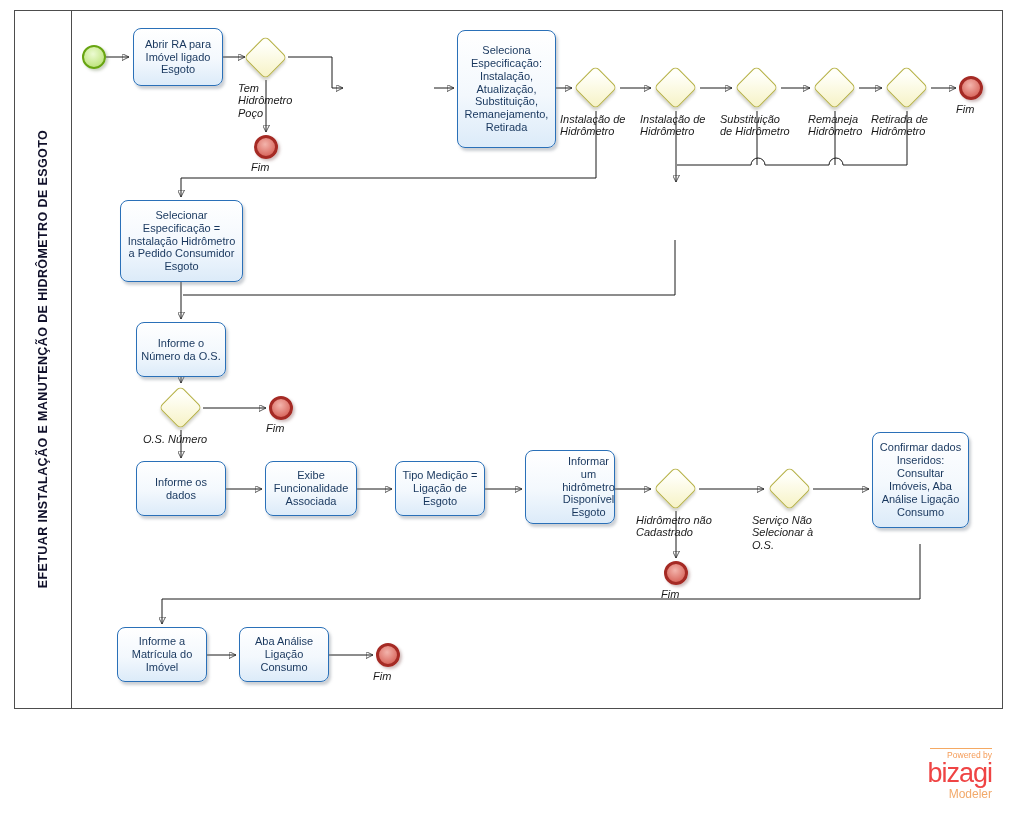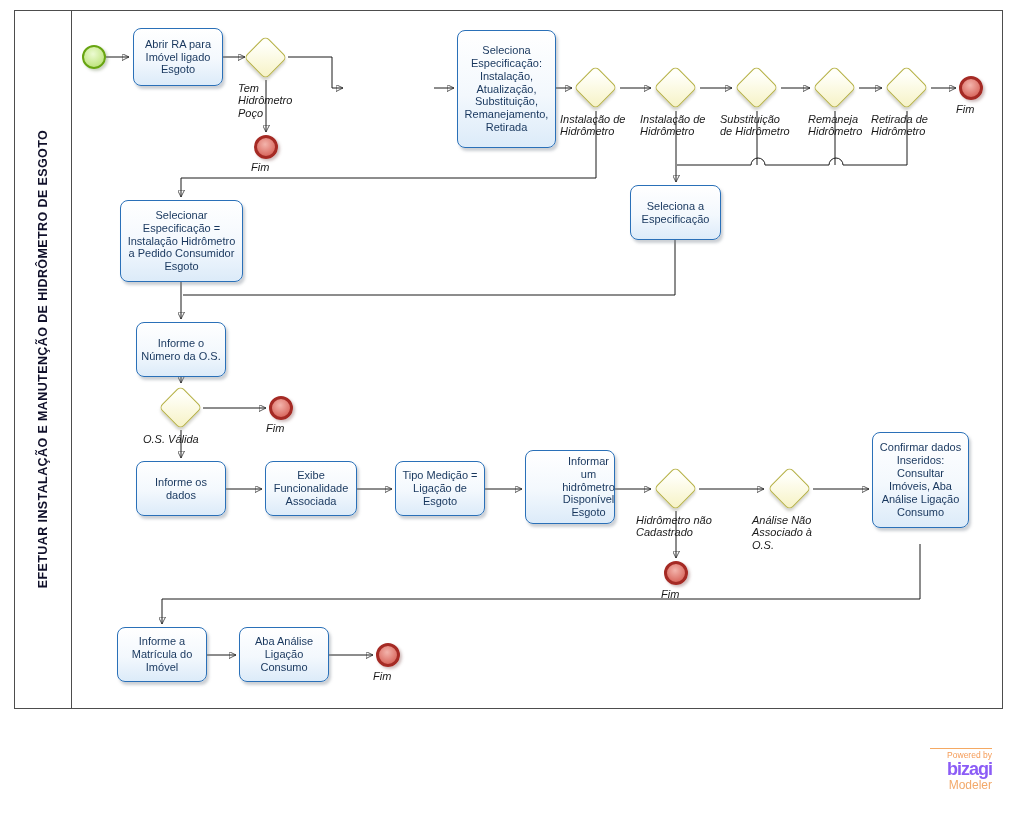--- a/index.html
+++ b/index.html
@@ -24,21 +24,21 @@
   .start{border:2px solid #67a411;
         background:radial-gradient(circle at 45% 35%,#ecfbd2 0%,#c3e686 70%,#b0da6e 100%);
         box-shadow:2px 2px 3px rgba(120,140,100,.4);}
   .end{border:3px solid #a52a24;
         background:radial-gradient(circle at 45% 35%,#f3b4ac 0%,#d96a60 75%,#cf5a50 100%);
         box-shadow:2px 2px 3px rgba(150,110,110,.45);}
   .lbl{position:absolute;font-size:11px;line-height:1.12;color:#1a1a1a;text-align:left;font-style:italic;}
   .logo{position:absolute;right:24px;top:748px;text-align:right;}
   .powered-line{margin-left:auto;width:62px;height:1px;background:#f5a963;margin-bottom:1px;}
   .powered{font-size:8.5px;color:#f59c58;}
-  .brand{font-size:18px;font-weight:bold;color:#8b5cf6;letter-spacing:-1px;line-height:1;}
+  .brand{font-size:27px;font-weight:normal;color:#ef4444;letter-spacing:-1px;line-height:1;}
   .modeler{font-size:12px;color:#f2a96a;}
 </style>
 </head>
 <body>
 
 <div id="page">
 
   <div class="pool">
     <div class="lane-sep"></div>
     <span class="lane-title">EFETUAR INSTALAÇÃO E MANUTENÇÃO DE HIDRÔMETRO DE ESGOTO</span>
@@ -85,21 +85,20 @@
 
   <div class="ev start" style="left:82px;top:45px;"></div>
   <div class="ev end" style="left:254px;top:135px;"></div>
   <div class="ev end" style="left:959px;top:76px;"></div>
   <div class="ev end" style="left:269px;top:396px;"></div>
   <div class="ev end" style="left:664px;top:561px;"></div>
   <div class="ev end" style="left:376px;top:643px;"></div>
 
   <div class="task" style="left:133px;top:28px;width:90px;height:58px;">Abrir RA para Imóvel ligado Esgoto</div>
   <div class="task" style="left:457px;top:30px;width:99px;height:118px;">Seleciona Especificação: Instalação, Atualização, Substituição, Remanejamento, Retirada</div>
-  <div class="task" style="left:630px;top:185px;width:91px;height:55px;">Seleciona a Especificação</div>
   <div class="task" style="left:120px;top:200px;width:123px;height:82px;">Selecionar Especificação = Instalação Hidrômetro a Pedido Consumidor Esgoto</div>
   <div class="task" style="left:136px;top:322px;width:90px;height:55px;">Informe o Número da O.S.</div>
   <div class="task" style="left:136px;top:461px;width:90px;height:55px;">Informe os dados</div>
   <div class="task" style="left:265px;top:461px;width:92px;height:55px;">Exibe Funcionalidade Associada</div>
   <div class="task" style="left:395px;top:461px;width:90px;height:55px;">Tipo Medição = Ligação de Esgoto</div>
   <div class="task" style="left:525px;top:450px;width:90px;height:74px;padding-left:41px;">Informar um hidrômetro Disponível Esgoto</div>
   <div class="task" style="left:872px;top:432px;width:97px;height:96px;">Confirmar dados Inseridos: Consultar Imóveis, Aba Análise Ligação Consumo</div>
   <div class="task" style="left:117px;top:627px;width:90px;height:55px;">Informe a Matrícula do Imóvel</div>
   <div class="task" style="left:239px;top:627px;width:90px;height:55px;">Aba Análise Ligação Consumo</div>
 
@@ -114,25 +113,25 @@
   <div class="gw" style="left:774px;top:473px;"></div>
 
   <div class="lbl" style="left:238px;top:82px;width:58px;">Tem Hidrômetro Poço</div>
   <div class="lbl" style="left:251px;top:161px;width:30px;">Fim</div>
   <div class="lbl" style="left:560px;top:113px;width:72px;">Instalação de Hidrômetro</div>
   <div class="lbl" style="left:640px;top:113px;width:72px;">Instalação de Hidrômetro</div>
   <div class="lbl" style="left:720px;top:113px;width:74px;">Substituição de Hidrômetro</div>
   <div class="lbl" style="left:801px;top:113px;width:68px;margin-left:7px;">Remaneja Hidrômetro</div>
   <div class="lbl" style="left:871px;top:113px;width:72px;">Retirada de Hidrômetro</div>
   <div class="lbl" style="left:956px;top:103px;width:30px;">Fim</div>
-  <div class="lbl" style="left:143px;top:433px;width:76px;">O.S. Válida</div>
+  <div class="lbl" style="left:143px;top:433px;width:76px;">O.S. Número</div>
   <div class="lbl" style="left:266px;top:422px;width:30px;">Fim</div>
   <div class="lbl" style="left:636px;top:514px;width:80px;">Hidrômetro não Cadastrado</div>
   <div class="lbl" style="left:661px;top:588px;width:30px;">Fim</div>
-  <div class="lbl" style="left:752px;top:514px;width:76px;">Análise Não Associado à O.S.</div>
+  <div class="lbl" style="left:752px;top:514px;width:76px;">Serviço Não Selecionar à O.S.</div>
   <div class="lbl" style="left:373px;top:670px;width:30px;">Fim</div>
 
   <div class="logo">
     <div class="powered-line"></div>
     <div class="powered">Powered by</div>
     <div class="brand">bizagi</div>
     <div class="modeler">Modeler</div>
   </div>
 
 </div>

